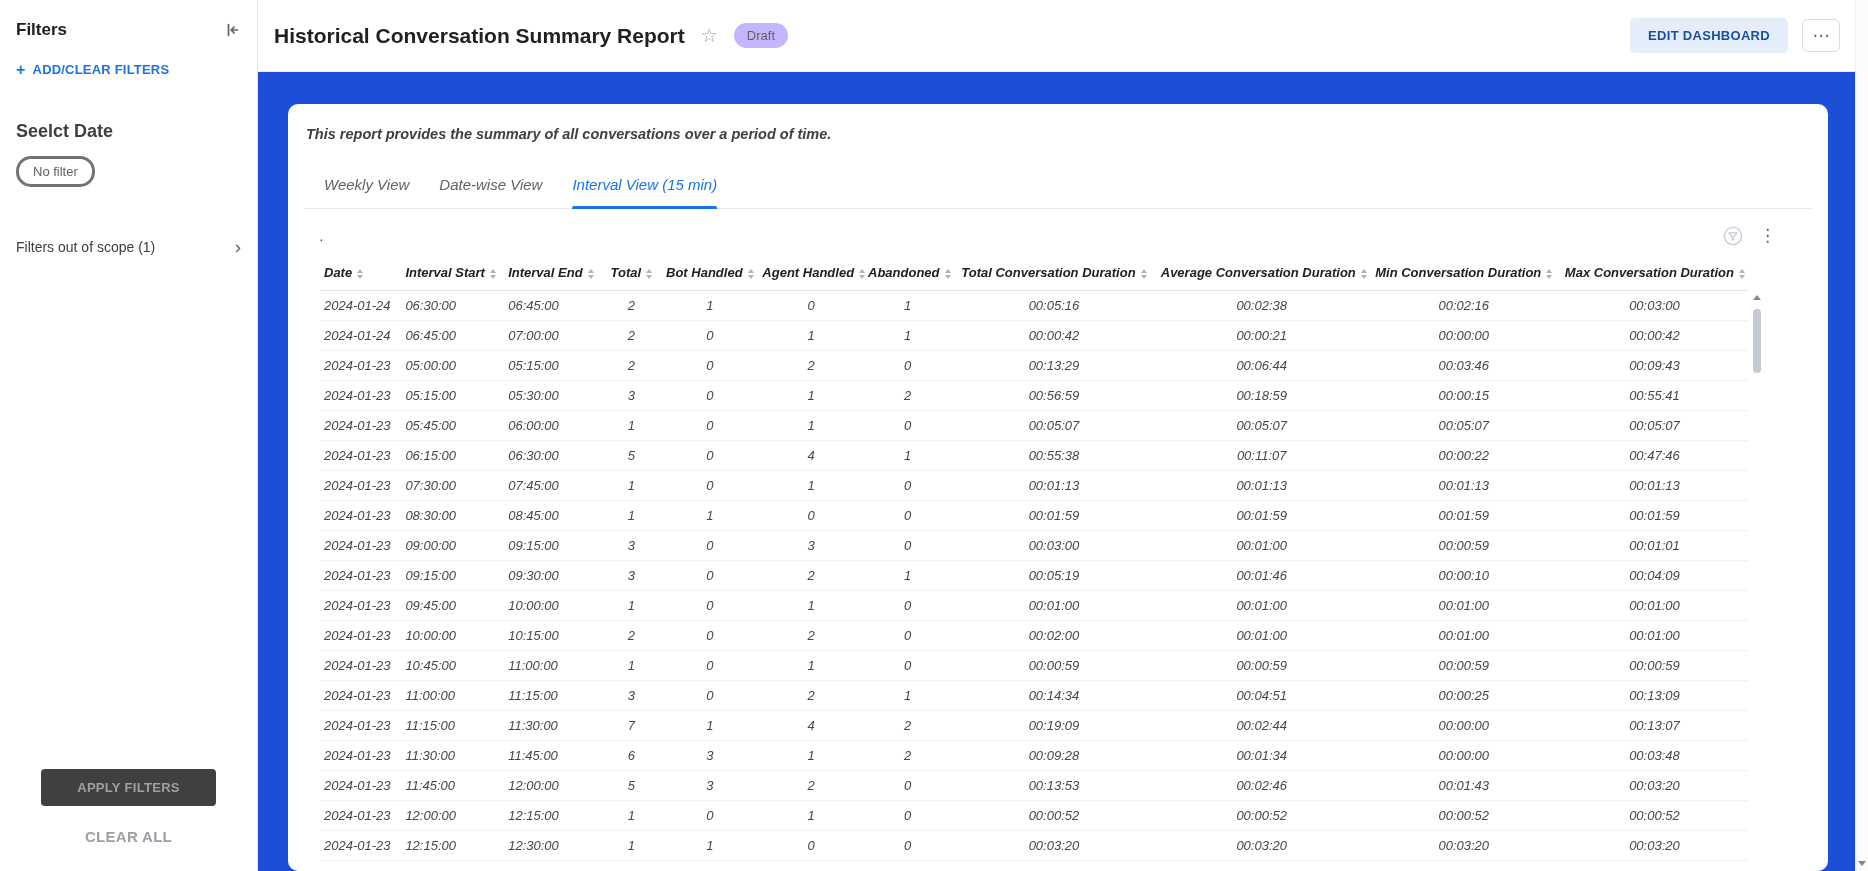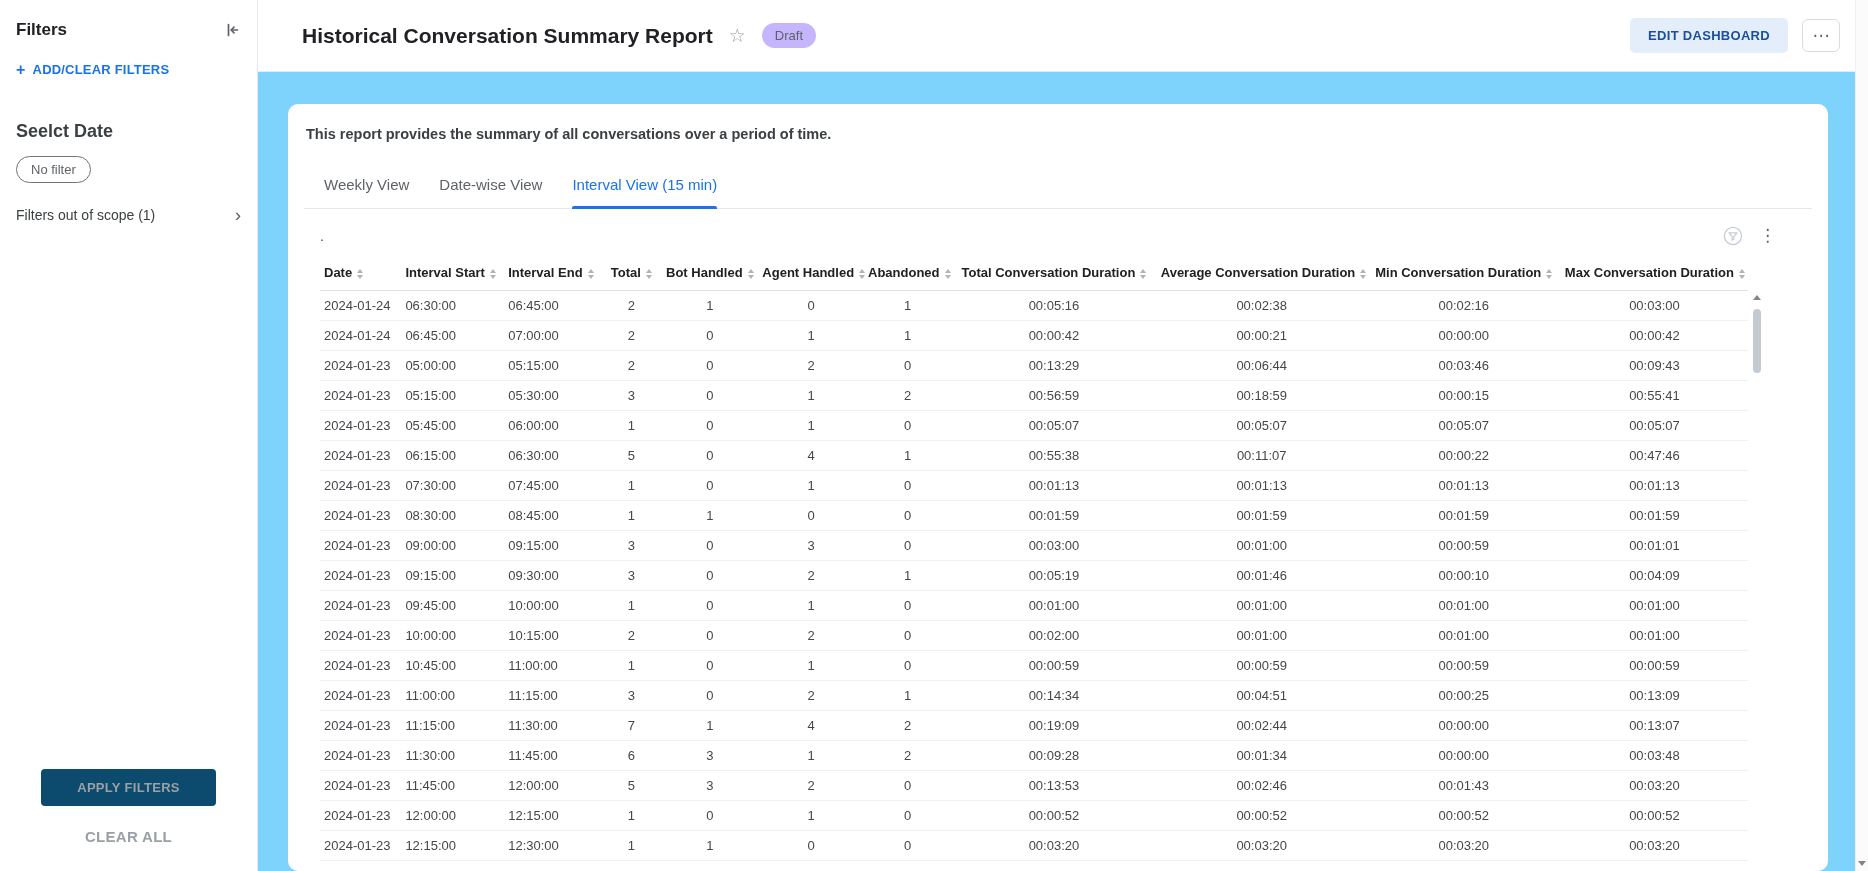--- a/index.html
+++ b/index.html
@@ -23,62 +23,62 @@
   .collapse { cursor: pointer; display: inline-flex; }
   .add-filters {
     margin-top: 22px; display: flex; align-items: center; gap: 7px;
     color: #1a73e8; font-size: 13px; font-weight: 700; letter-spacing: .2px; cursor: pointer;
   }
   .add-filters .plus { font-size: 16px; font-weight: 700; line-height: 12px; }
   .fgroup { margin-top: 44px; }
   .flabel { font-size: 18px; font-weight: 700; color: #3c4043; }
   .chip {
     display: inline-block; margin-top: 14px;
-    border: 1px solid #737373; border-radius: 15px;
+    border: 3px solid #737373; border-radius: 15px;
     padding: 5px 14px; font-size: 13px; color: #5f6368; background: #fff; cursor: pointer;
   }
   .scope-row {
-    margin-top: 24px; display: flex; align-items: center; justify-content: space-between;
+    margin-top: 52px; display: flex; align-items: center; justify-content: space-between;
     font-size: 14px; color: #3c4043; cursor: pointer;
   }
   .scope-row .chev { color: #5f6368; font-size: 19px; line-height: 14px; }
   .sb-bottom { position: absolute; left: 0; right: 0; bottom: 26px; text-align: center; }
   .apply {
-    background: #0c4a6e; color: #9aa0a6; border: none; border-radius: 4px;
+    background: #404040; color: #9aa0a6; border: none; border-radius: 4px;
     font-family: inherit; font-size: 13px; font-weight: 700; letter-spacing: .3px;
     padding: 11px 36px; cursor: pointer;
   }
   .clear { margin-top: 22px; color: #9aa0a6; font-size: 15px; font-weight: 700; letter-spacing: .3px; cursor: pointer; }
 
   
   .main { flex: 1 1 auto; display: flex; flex-direction: column; height: 100%; min-width: 0; }
   .topbar {
     height: 72px; flex: 0 0 72px; display: flex; align-items: center; justify-content: space-between;
     padding: 0 28px 0 16px; border-bottom: 1px solid #e8eaed; background: #fff;
   }
-  .tb-left { display: flex; align-items: center; margin-left: 28px; }
+  .tb-left { display: flex; align-items: center; }
   .tb-left h1 { font-size: 21px; font-weight: 700; color: #202124; white-space: nowrap; }
   .star { margin-left: 16px; font-size: 19px; color: #9aa0a6; cursor: pointer; }
   .badge {
     margin-left: 16px; background: #c4b5fd; color: #5f6368;
     font-size: 13px; padding: 5px 13px; border-radius: 14px;
   }
   .tb-right { display: flex; align-items: center; gap: 14px; }
   .edit-btn {
     background: #e4eefb; color: #1b4f9e; border: none; border-radius: 5px;
     font-family: inherit; font-size: 13px; font-weight: 700; letter-spacing: .3px;
     padding: 10px 18px; cursor: pointer; white-space: nowrap;
   }
   .more-btn {
     width: 38px; height: 33px; background: #fff; border: 1px solid #dadce0; border-radius: 6px;
     color: #5f6368; font-size: 17px; display: flex; align-items: center; justify-content: center;
     cursor: pointer; font-family: inherit;
   }
 
-  .content { flex: 1 1 auto; background: #7dd3fc; overflow: hidden; padding: 32px 40px 0 30px; }
+  .content { flex: 1 1 auto; background: #1d4ed8; overflow: hidden; padding: 32px 40px 0 30px; font-style: italic; }
   .panel { background: #ffffff; border-radius: 10px; padding: 22px 16px 0 16px; height: 100%; }
   .desc { font-size: 14.5px; font-weight: 700; color: #3c4043; margin-left: 2px; }
 
   .tabs {
     margin-top: 34px; display: flex; gap: 30px; padding-left: 20px;
     border-bottom: 1px solid #e6e8eb;
   }
   .tab { position: relative; padding-bottom: 15px; font-size: 15px; color: #5f6368; cursor: pointer; white-space: nowrap; }
   .tab.active { color: #1a73e8; font-weight: 500; }
   .tab.active::after {

